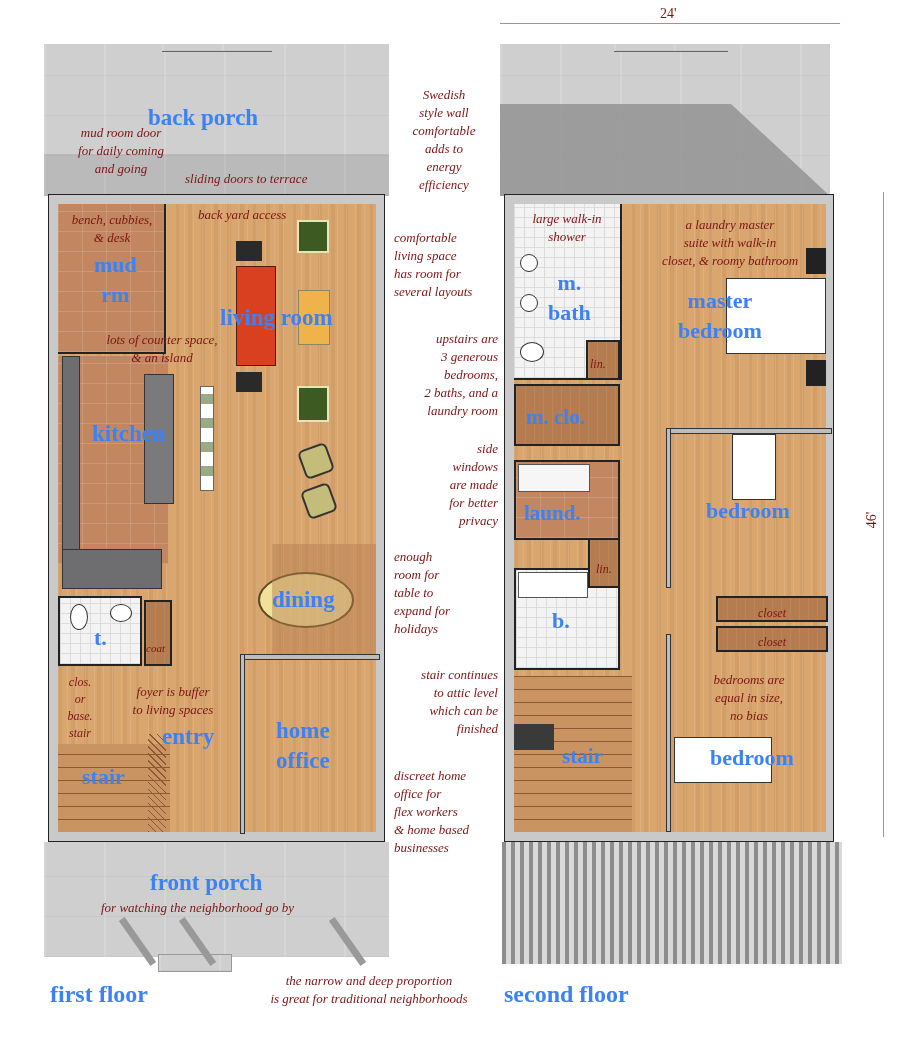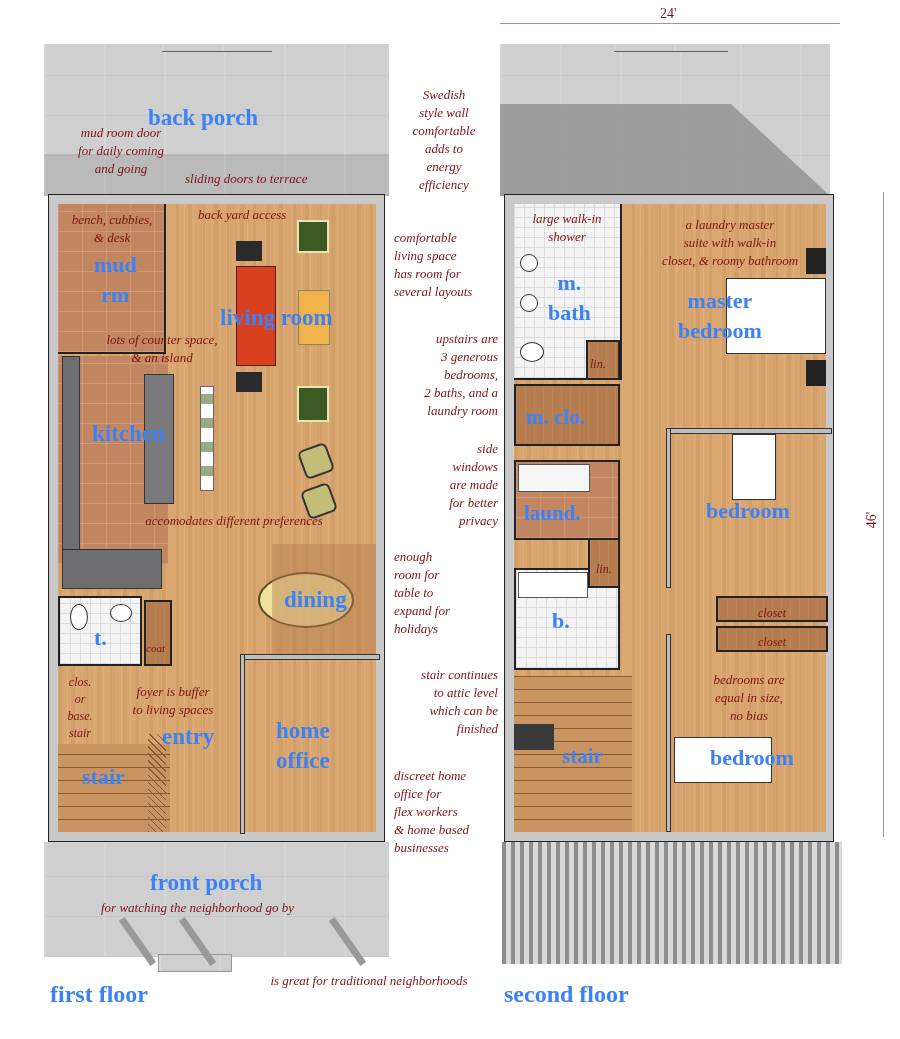--- a/index.html
+++ b/index.html
@@ -90,23 +90,22 @@
   <div>mud</div>
   <div>rm</div>
 </div>
 <div class="lbl" style="left:220px;top:306px;font-size:23px;">living room</div>
 <div class="note" style="left:92px;top:331px;text-align:center;width:140px;">
   <div>lots of counter space,</div>
   <div>&amp; an island</div>
 </div>
 <div class="lbl" style="left:92px;top:422px;font-size:23px;">kitchen</div>
 <div class="note" style="left:124px;top:512px;text-align:center;width:220px;">
-  <div>accomodates different preferences</div>
-</div>
-<div class="lbl" style="left:272px;top:588px;font-size:23px;margin-left:12px;">dining</div>
+</div>
+<div class="lbl" style="left:272px;top:588px;font-size:23px;">dining</div>
 <div class="lbl" style="left:94px;top:627px;font-size:22px;">t.</div>
 <div class="note" style="left:146px;top:639px;font-size:11px;">coat</div>
 <div class="note" style="left:62px;top:674px;text-align:center;width:36px;font-size:12px;line-height:17px;">
   <div>clos.</div>
   <div>or</div>
   <div>base.</div>
   <div>stair</div>
 </div>
 <div class="note" style="left:123px;top:683px;text-align:center;width:100px;">
   <div>foyer is buffer</div>
@@ -244,14 +243,15 @@
   <div>finished</div>
 </div>
 <div class="note" style="left:394px;top:767px;">
   <div>discreet home</div>
   <div>office for</div>
   <div>flex workers</div>
   <div>&amp; home based</div>
   <div>businesses</div>
 </div>
 <div class="note" style="left:236px;top:972px;width:266px;text-align:center;">
+  <div>the narrow and deep proportion</div>
   <div>is great for traditional neighborhoods</div>
 </div>
 
 </body></html>

